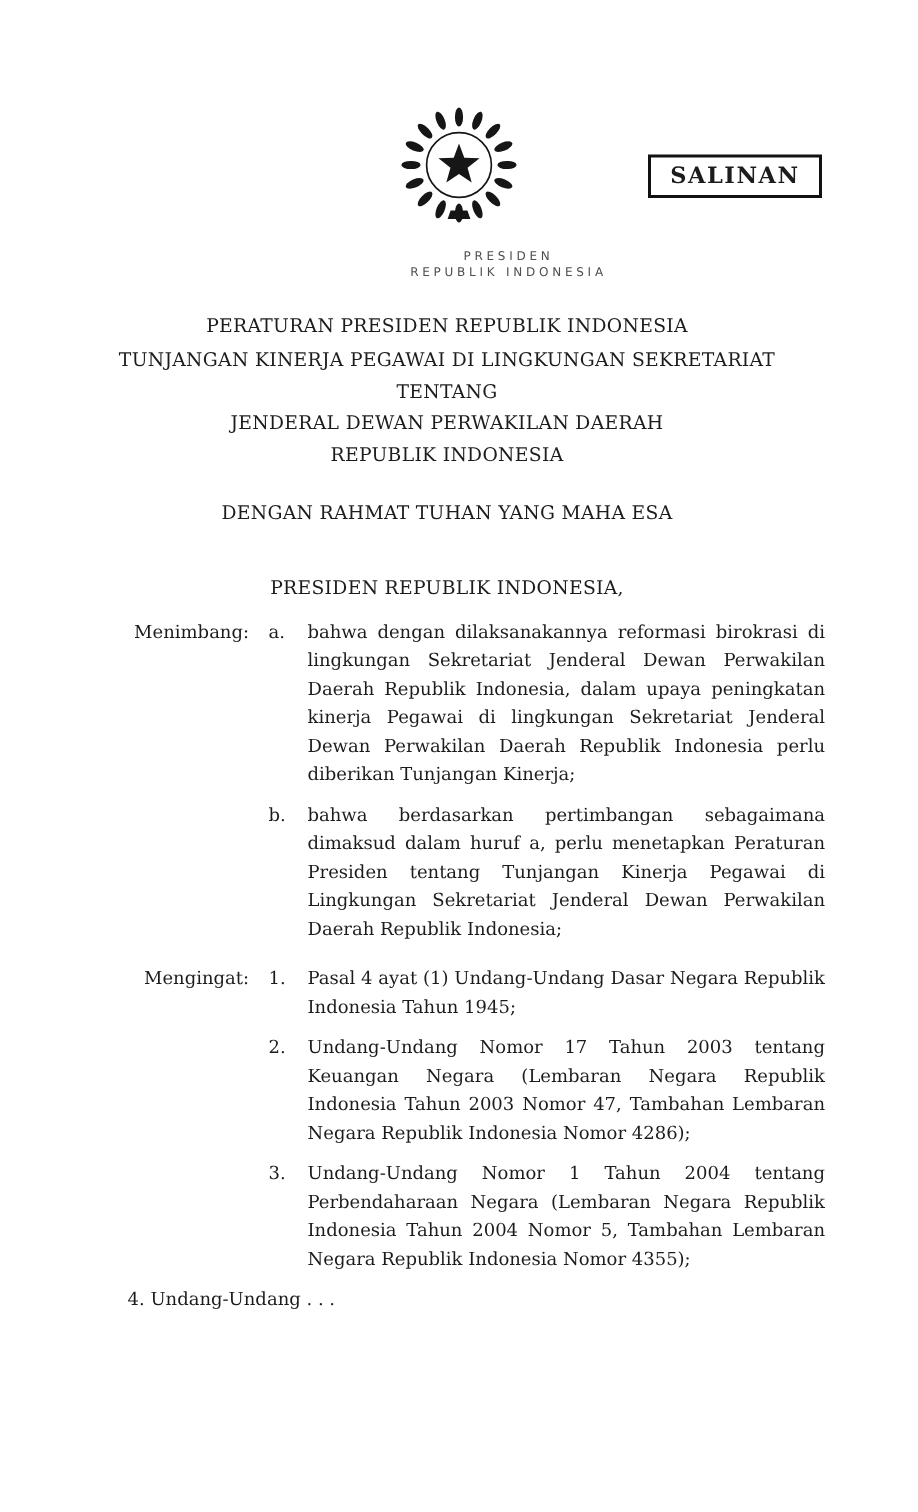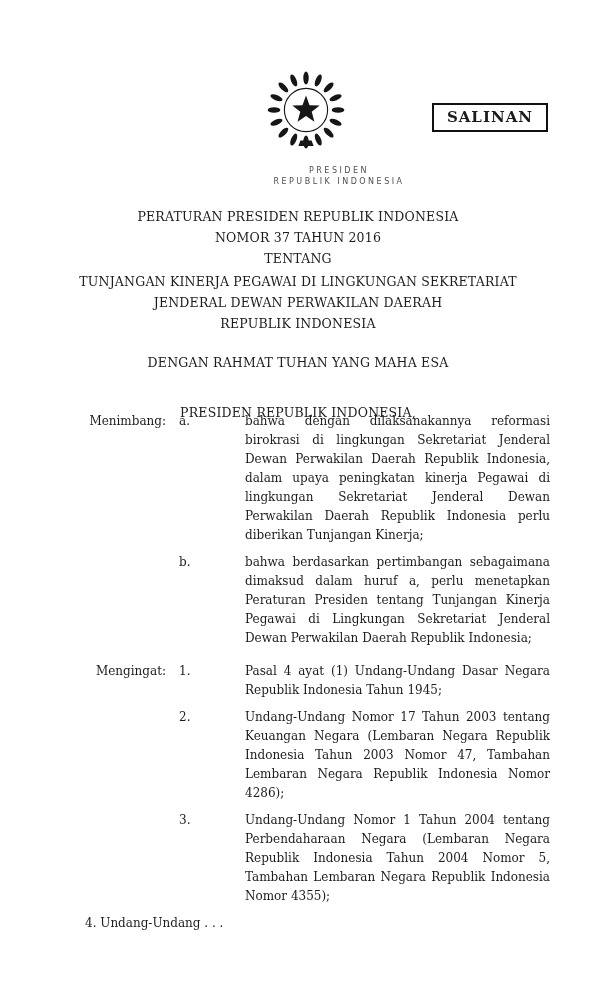--- a/index.html
+++ b/index.html
@@ -47,21 +47,21 @@
   }
   .clause-row {
     display:grid;
     grid-template-columns:77px 17px 26px 1fr;
     margin-bottom:8px;
   }
   .section-remembering { margin-top:14px; }
   .col-label  { text-align:right; }
   .col-colon  { text-align:left; }
   .col-marker { text-align:left; }
-  .col-text   { text-align:justify; text-justify:inter-word;margin-left:40px; }
+  .col-text   { text-align:justify; text-justify:inter-word; }
   .catchword {
     margin-top:8px;
     text-align:left;
     font-size:12px;
   }
 </style>
 </head>
 <body>
 
 <div class="page">
@@ -95,23 +95,22 @@
 
   <div class="salinan-box">SALINAN</div>
 
   <div class="letterhead">
     <div>PRESIDEN</div>
     <div>REPUBLIK INDONESIA</div>
   </div>
 
   <div class="title-block">
     <div class="t-line">PERATURAN PRESIDEN REPUBLIK INDONESIA</div>
-    <div class="t-line">NOMOR 37 TAHUN 2016</div>
+    <div class="t-line subject">TUNJANGAN KINERJA PEGAWAI DI LINGKUNGAN SEKRETARIAT</div>
     <div class="t-line">TENTANG</div>
-    <div class="t-line subject">TUNJANGAN KINERJA PEGAWAI DI LINGKUNGAN SEKRETARIAT</div>
     <div class="t-line">JENDERAL DEWAN PERWAKILAN DAERAH</div>
     <div class="t-line">REPUBLIK INDONESIA</div>
     <div class="t-line invocation">DENGAN RAHMAT TUHAN YANG MAHA ESA</div>
     <div class="t-line authority">PRESIDEN REPUBLIK INDONESIA,</div>
   </div>
 
   <div class="body-block">
 
     <div class="section-considering">
       <div class="clause-row">

